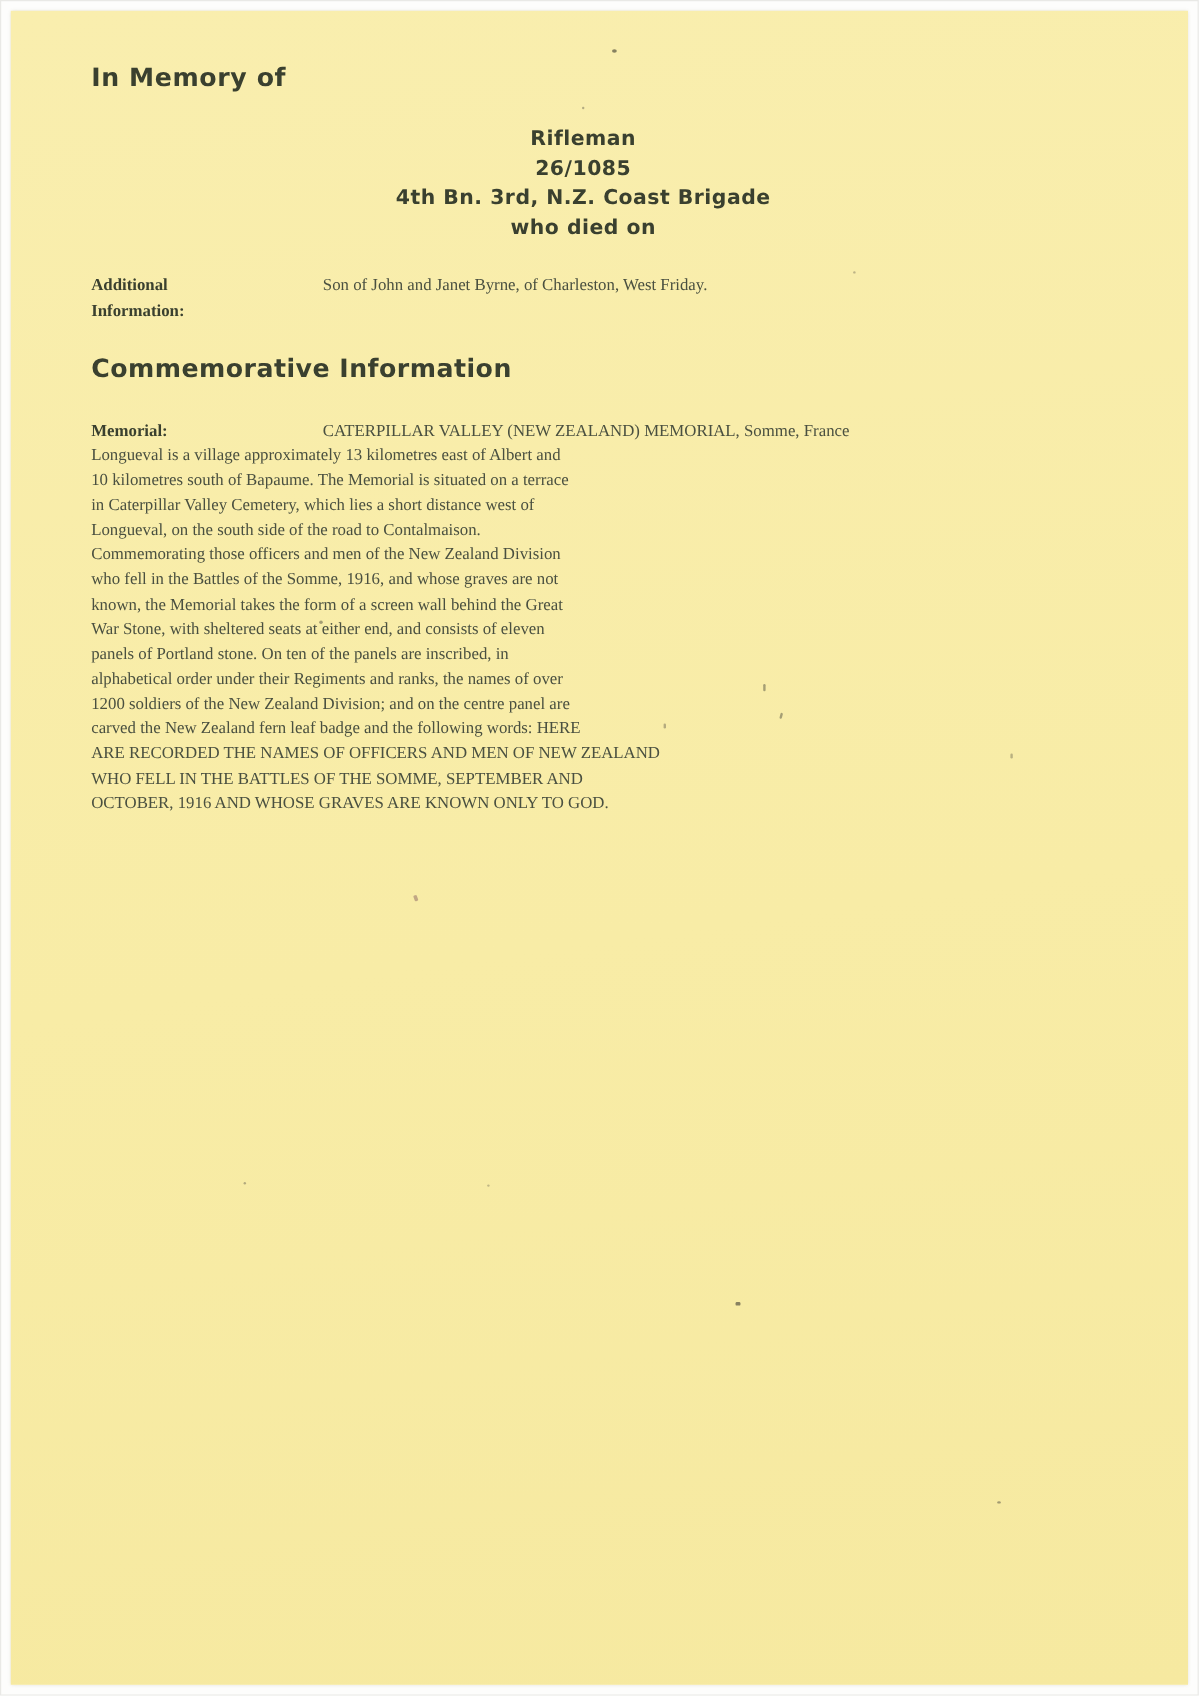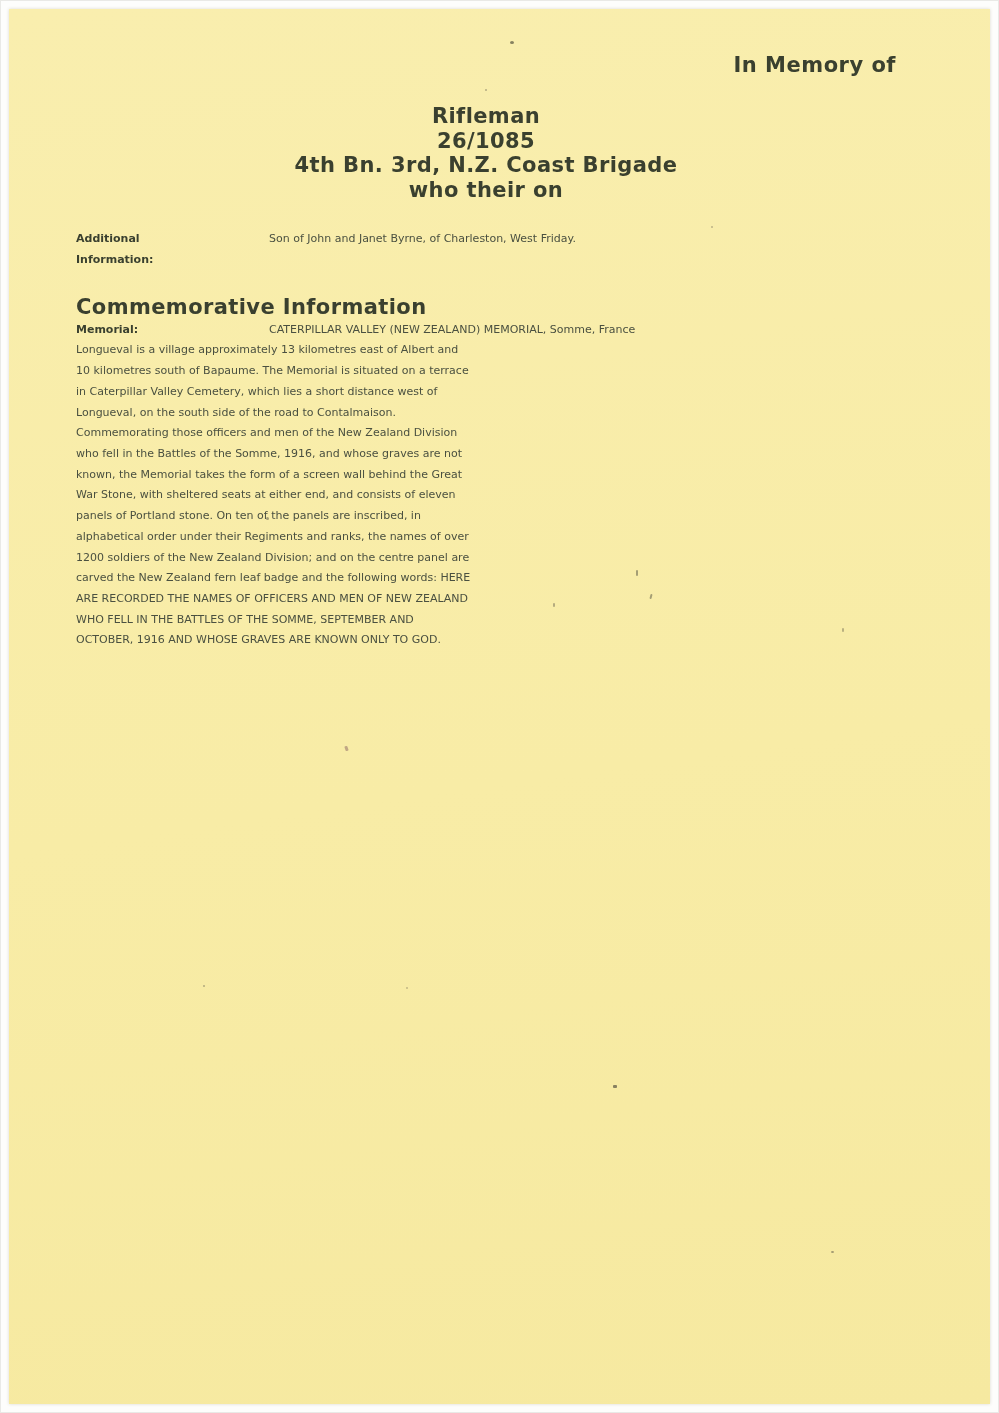--- a/index.html
+++ b/index.html
@@ -27,49 +27,50 @@
   }
   .content {
     padding: 43px 94px 0 67px;
     color: #474d3e;
   }
   .memory-of {
     font-size: 21px;
     line-height: 26px;
     font-weight: bold;
     letter-spacing: 0.5px;
-    text-align: right;
+    text-align: left;
     color: #3a402f;
     margin: 0 0 26px 0;
   }
   .casualty-name {
     font-size: 27.5px;
     line-height: 33px;
     font-weight: bold;
     letter-spacing: 1px;
     text-align: center;
     color: #363c2c;
     margin: 0 0 20px 0;
   }
   .service-block {
-    font-size: 21px;
+    font-size: 17px;
     line-height: 24.6px;
     font-weight: bold;
     letter-spacing: 0.4px;
     text-align: center;
     color: #3a402f;
     margin: 0;
   }
   .info-row {
     display: flex;
-    font-size: 11px;
+    font-size: 14px;
     line-height: 20.7px;
+    font-family: Liberation Serif, serif;
   }
   .row-additional { margin-top: 27px; }
-  .row-memorial   { }
+  .row-memorial   { margin-top: 30px; }
   .row-location   { margin-top: 0; }
   .info-label {
     flex: none;
     width: 193px;
     font-weight: bold;
     color: #3a402f;
   }
   .info-value {
     flex: 1;
     color: #4a5040;
@@ -95,21 +96,21 @@
 <div class="paper">
   <div class="content">
 
     <div class="memory-of">In Memory of</div>
 
 
     <div class="service-block">
       <div>Rifleman</div>
       <div>26/1085</div>
       <div>4th Bn. 3rd, N.Z. Coast Brigade</div>
-      <div>who their on</div>
+      <div>who died on</div>
     </div>
 
     <div class="info-row row-additional">
       <div class="info-label pre">Additional
 Information:</div>
       <div class="info-value">Son of John and Janet Byrne, of Charleston, West Friday.</div>
     </div>
 
     <div class="section-heading">Commemorative Information</div>
 

